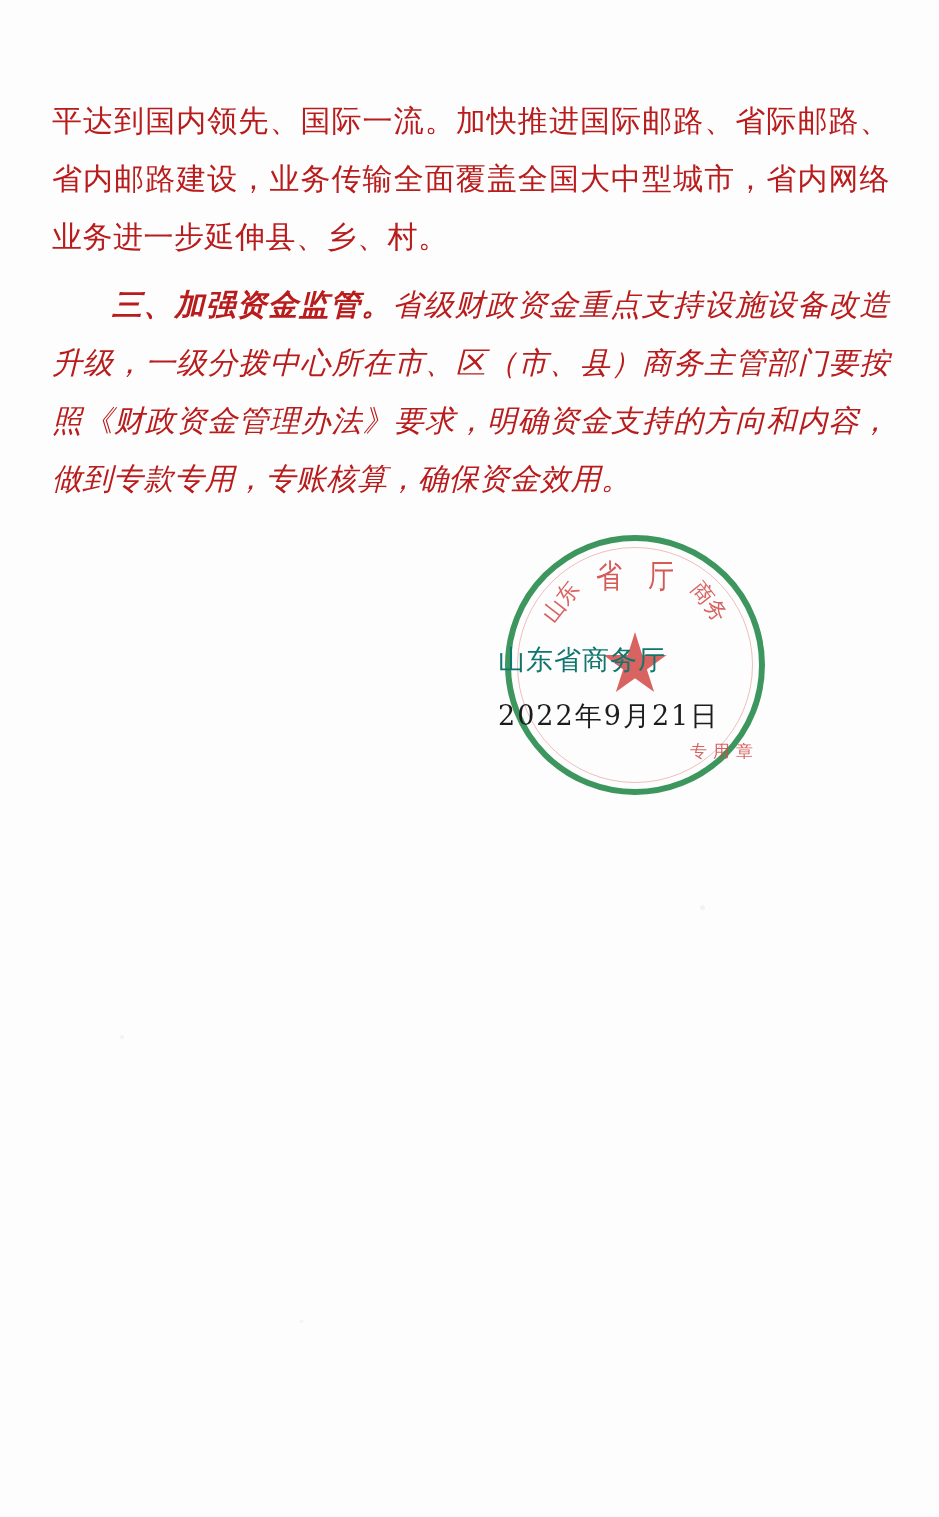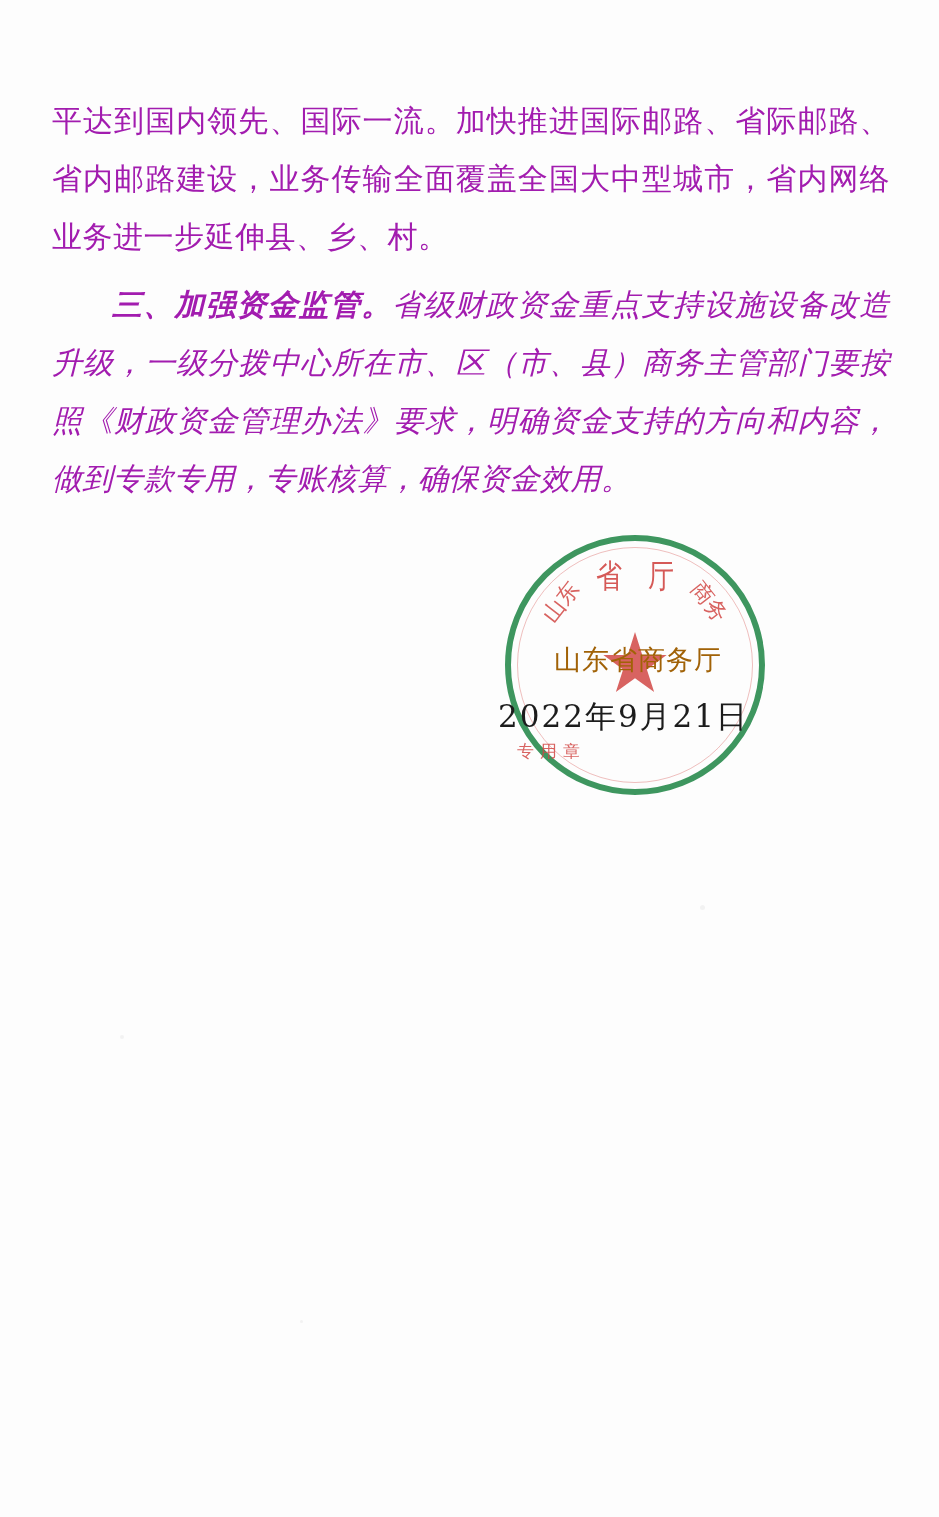--- a/index.html
+++ b/index.html
@@ -29,21 +29,21 @@
     width: 838px;
   }
 
   .para {
     font-size: 30px;
     line-height: 58px;
     letter-spacing: 0.5px;
     text-align: justify;
     text-justify: inter-ideograph;
     margin: 0 0 4px 0;
-    color: #a21caf;
+    color: #b91c1c;
   }
 
   .para.indent {
     text-indent: 60px;
     margin-top: 10px;
     font-style: italic;
   }
 
   .bold-lead {
     font-weight: 700;
@@ -53,27 +53,26 @@
   .sign-block {
     position: absolute;
     left: 498px;
     top: 632px;
     width: 280px;
     text-align: left;
   }
   .sign-line {
     font-size: 27px;
     line-height: 56px;
-    color: #a16207;
+    color: #0f766e;
     letter-spacing: 1px;
     white-space: nowrap;
-    text-align: center;
   }
   .sign-date {
-    font-size: 31px;
+    font-size: 27px;
     line-height: 56px;
     color: #1c1c1c;
     letter-spacing: 2px;
     white-space: nowrap;
   }
 
   
   .seal {
     position: absolute;
     left: 505px;
@@ -114,21 +113,21 @@
     letter-spacing: 26px;
     text-indent: 26px;
     opacity: 0.9;
     transform: scaleY(1.25);
   }
   .seal-bottom-text {
     position: absolute;
     left: 0;
     bottom: 26px;
     width: 100%;
-    text-align: left;
+    text-align: right;
     color: #c8201d;
     font-size: 17px;
     letter-spacing: 6px;
     text-indent: 6px;
     opacity: 0.85;
   }
   .seal-left-text,
   .seal-right-text {
     position: absolute;
     top: 46px;

